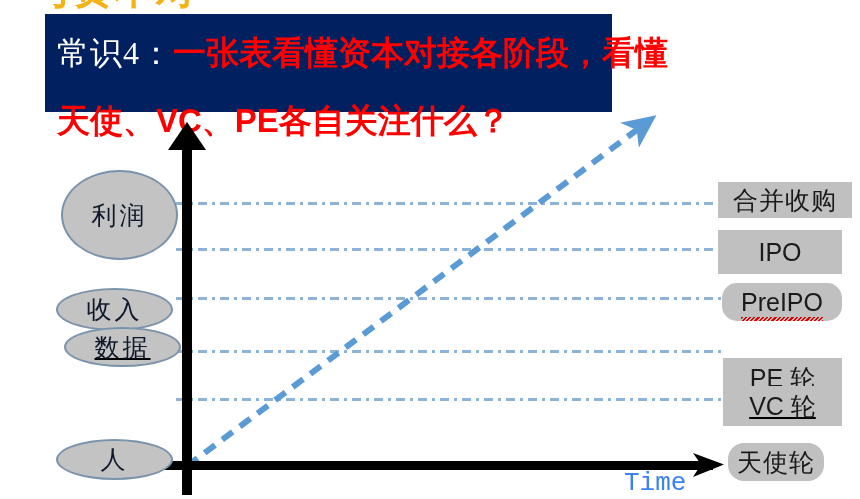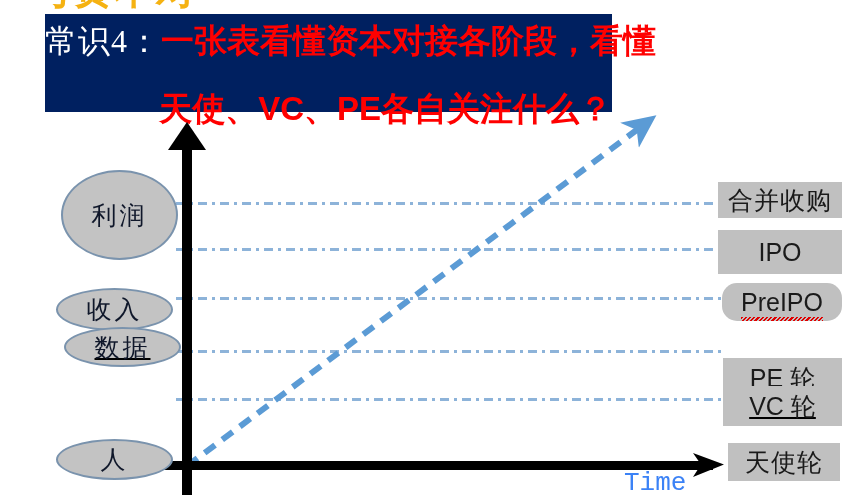--- a/index.html
+++ b/index.html
@@ -34,22 +34,22 @@
   }
 
   
   #title-banner {
     position: absolute;
     left: 45px;
     top: 14px;
     width: 567px;
     height: 98px;
     background: #002060;
-    text-align: right;
-    padding: 0;
+    text-align: left;
+    padding: 12px;
     box-sizing: border-box;
   }
   .banner-line {
     white-space: nowrap;
     line-height: 46px;
   }
   #banner-line1 { margin-top: 4px; }
   #banner-line2 { margin-top: 16px; }
   .banner-label {
     color: #ffffff;
@@ -238,32 +238,32 @@
   <div class="stage-ellipse" style="left:56px; top:288px; width:117px; height:43px;">
     <span>收入</span>
   </div>
   <div class="stage-ellipse" style="left:64px; top:327px; width:117px; height:40px;text-decoration:underline;">
     <span>数据</span>
   </div>
   <div class="stage-ellipse" style="left:56px; top:439px; width:117px; height:41px;">
     <span>人</span>
   </div>
 
-  <div class="round-box box-serif" style="left:718px; top:182px; width:124px; height:36px;">
+  <div class="round-box box-serif" style="left:718px; top:182px; width:134px; height:36px;">
     <span>合并收购</span>
   </div>
   <div class="round-box box-sans" style="left:718px; top:230px; width:124px; height:44px;">
     <span>IPO</span>
   </div>
   <div class="round-box box-sans" style="left:722px; top:283px; width:120px; height:38px;border-radius:15px;">
     <span class="misspelled">PreIPO</span>
   </div>
   <div class="round-box box-sans" style="left:723px; top:335px; width:119px; height:41px;margin-top:23px;">
     <span>PE 轮</span>
   </div>
   <div class="round-box box-sans" style="left:723px; top:386px; width:119px; height:40px;text-decoration:underline;">
     <span>VC 轮</span>
   </div>
-  <div class="round-box box-serif" style="left:728px; top:443px; width:112px; height:38px;">
+  <div class="round-box box-serif" style="left:728px; top:443px; width:96px; height:38px;border-radius:16px;">
     <span>天使轮</span>
   </div>
 
 </div>
 
 </body></html>

